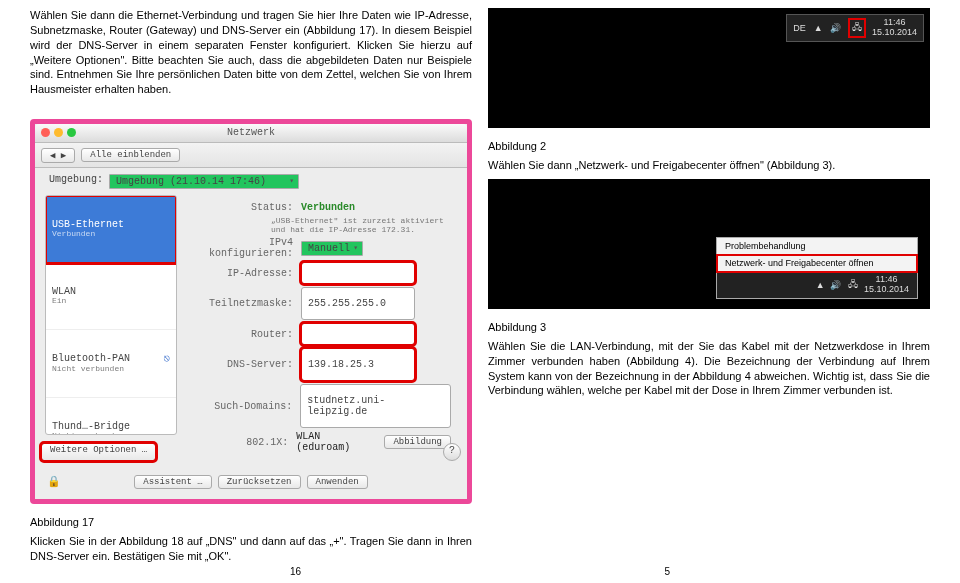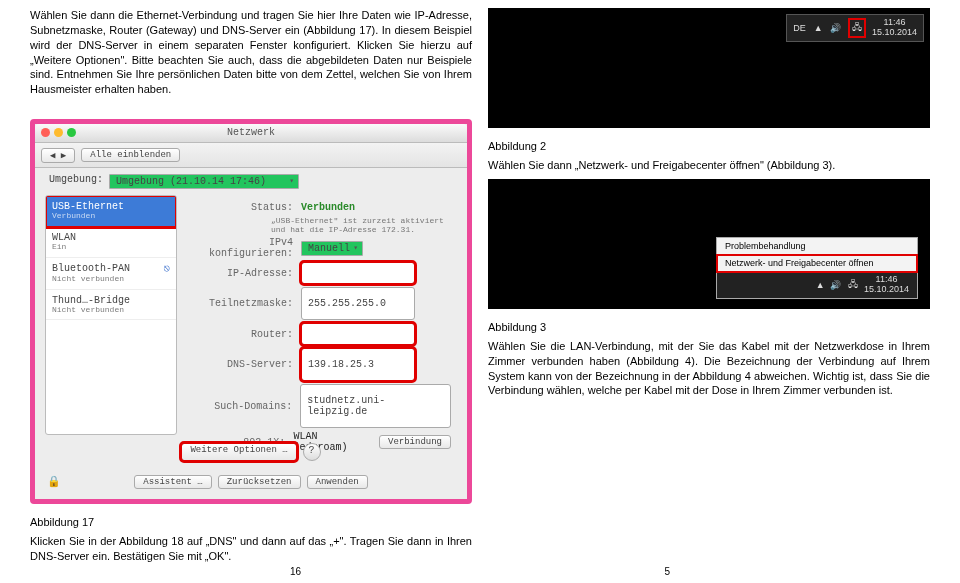--- a/index.html
+++ b/index.html
@@ -11,31 +11,31 @@
 .tl-btn{position:absolute;left:6px;top:4px;display:flex;gap:4px}
 .dot{width:9px;height:9px;border-radius:50%}
 .dr{background:#ff5f57}.dy{background:#febb2e}.dg{background:#29c840}
 .toolbar{height:24px;background:linear-gradient(#f3f3f3,#e4e4e4);border-bottom:1px solid #bbb;display:flex;align-items:center;padding:0 6px;gap:6px}
 .tb-btn{font-size:9px;padding:1px 8px;border:1px solid #aaa;border-radius:3px;background:linear-gradient(#fff,#e8e8e8);cursor:default}
 .env{padding:6px 14px;display:flex;align-items:flex-start;gap:6px}
 .sel{font-size:10px;border:1px solid #aaa;background:#22c55e;padding:1px 12px 1px 6px;border-radius:1px;position:relative}
 .sel::after{content:"▾";position:absolute;right:4px;font-size:8px;color:#555}
 .netbody{display:flex;height:240px}
 .sidebar{width:130px;border:1px solid #bbb;background:#fff;margin:0 0 0 10px;border-radius:3px;overflow:hidden}
-.sb-item{padding:5px 6px;border-bottom:1px solid #eee;line-height:1.1}
+.sb-item{padding:23px 6px;border-bottom:1px solid #eee;line-height:1.1}
 .sb-item.act{background:#3d7bd7;color:#fff}
 .sb-sub{font-size:8px;opacity:.7}
 .redbox{outline:3px solid #e00000;outline-offset:-1px}
 .detail{flex:1;padding:4px 16px}
 .drow{display:flex;align-items:center;margin:3px 0;gap:8px}
 .dlab{width:100px;text-align:right;color:#666}
 .dval{color:#222}
 .green{color:#2a8a2a;font-weight:bold}
 .inp{border:1px solid #aaa;background:#fff;padding:10px 6px;border-radius:3px;min-width:100px;font-size:10px}
-.btm{padding:8px 6px;display:flex;justify-content:center;gap:6px}
+.btm{padding:8px 6px;display:flex;justify-content:space-between;gap:6px}
 .btm2{padding:6px 12px 10px;display:flex;justify-content:center;gap:6px}
 .lock{position:absolute;left:12px;font-size:11px}
 .qmark{width:16px;height:16px;border:1px solid #aaa;border-radius:50%;text-align:center;line-height:14px;font-size:10px;background:linear-gradient(#fff,#ddd)}
 .caption{font-weight:normal;margin:12px 0 6px 0;font-size:11px}
 .rcol-top{background:#000;height:120px;margin-bottom:4px;position:relative}
 .tray{position:absolute;right:6px;top:6px;background:#222;border:1px solid #555;padding:3px 6px;display:flex;align-items:center;gap:8px;color:#ddd;font-size:9px}
 .tray-time{text-align:center;line-height:1.1}
 .tray-ico{outline:2px solid #e00000;padding:0 2px}
 .r-fig3{margin-top:6px;background:#000;height:130px;position:relative}
 .popup{position:absolute;right:12px;bottom:10px;background:#f3f3f3;border:1px solid #aaa;width:200px;box-shadow:0 2px 6px rgba(0,0,0,.4);font-size:9px}
@@ -120,21 +120,21 @@
               <span class="dlab">DNS-Server:</span>
               <span class="inp redbox">139.18.25.3</span>
             </div>
           <div class="drow">
               <span class="dlab">Such-Domains:</span>
               <span class="inp">studnetz.uni-leipzig.de</span>
             </div>
           <div class="drow">
               <span class="dlab">802.1X:</span>
               <span class="dval">WLAN (eduroam)</span>
-              <span class="tb-btn">Verbindung</span>
+              <span class="tb-btn">Abbildung</span>
             </div>
         </div>
       </div>
       <div class="btm" style="position:relative">
         <span class="tb-btn redbox">Weitere Optionen …</span>
         <span class="qmark">?</span>
       </div>
       <div class="btm2" style="position:relative">
         <span class="lock">🔒</span>
         <span class="tb-btn">Assistent …</span>

